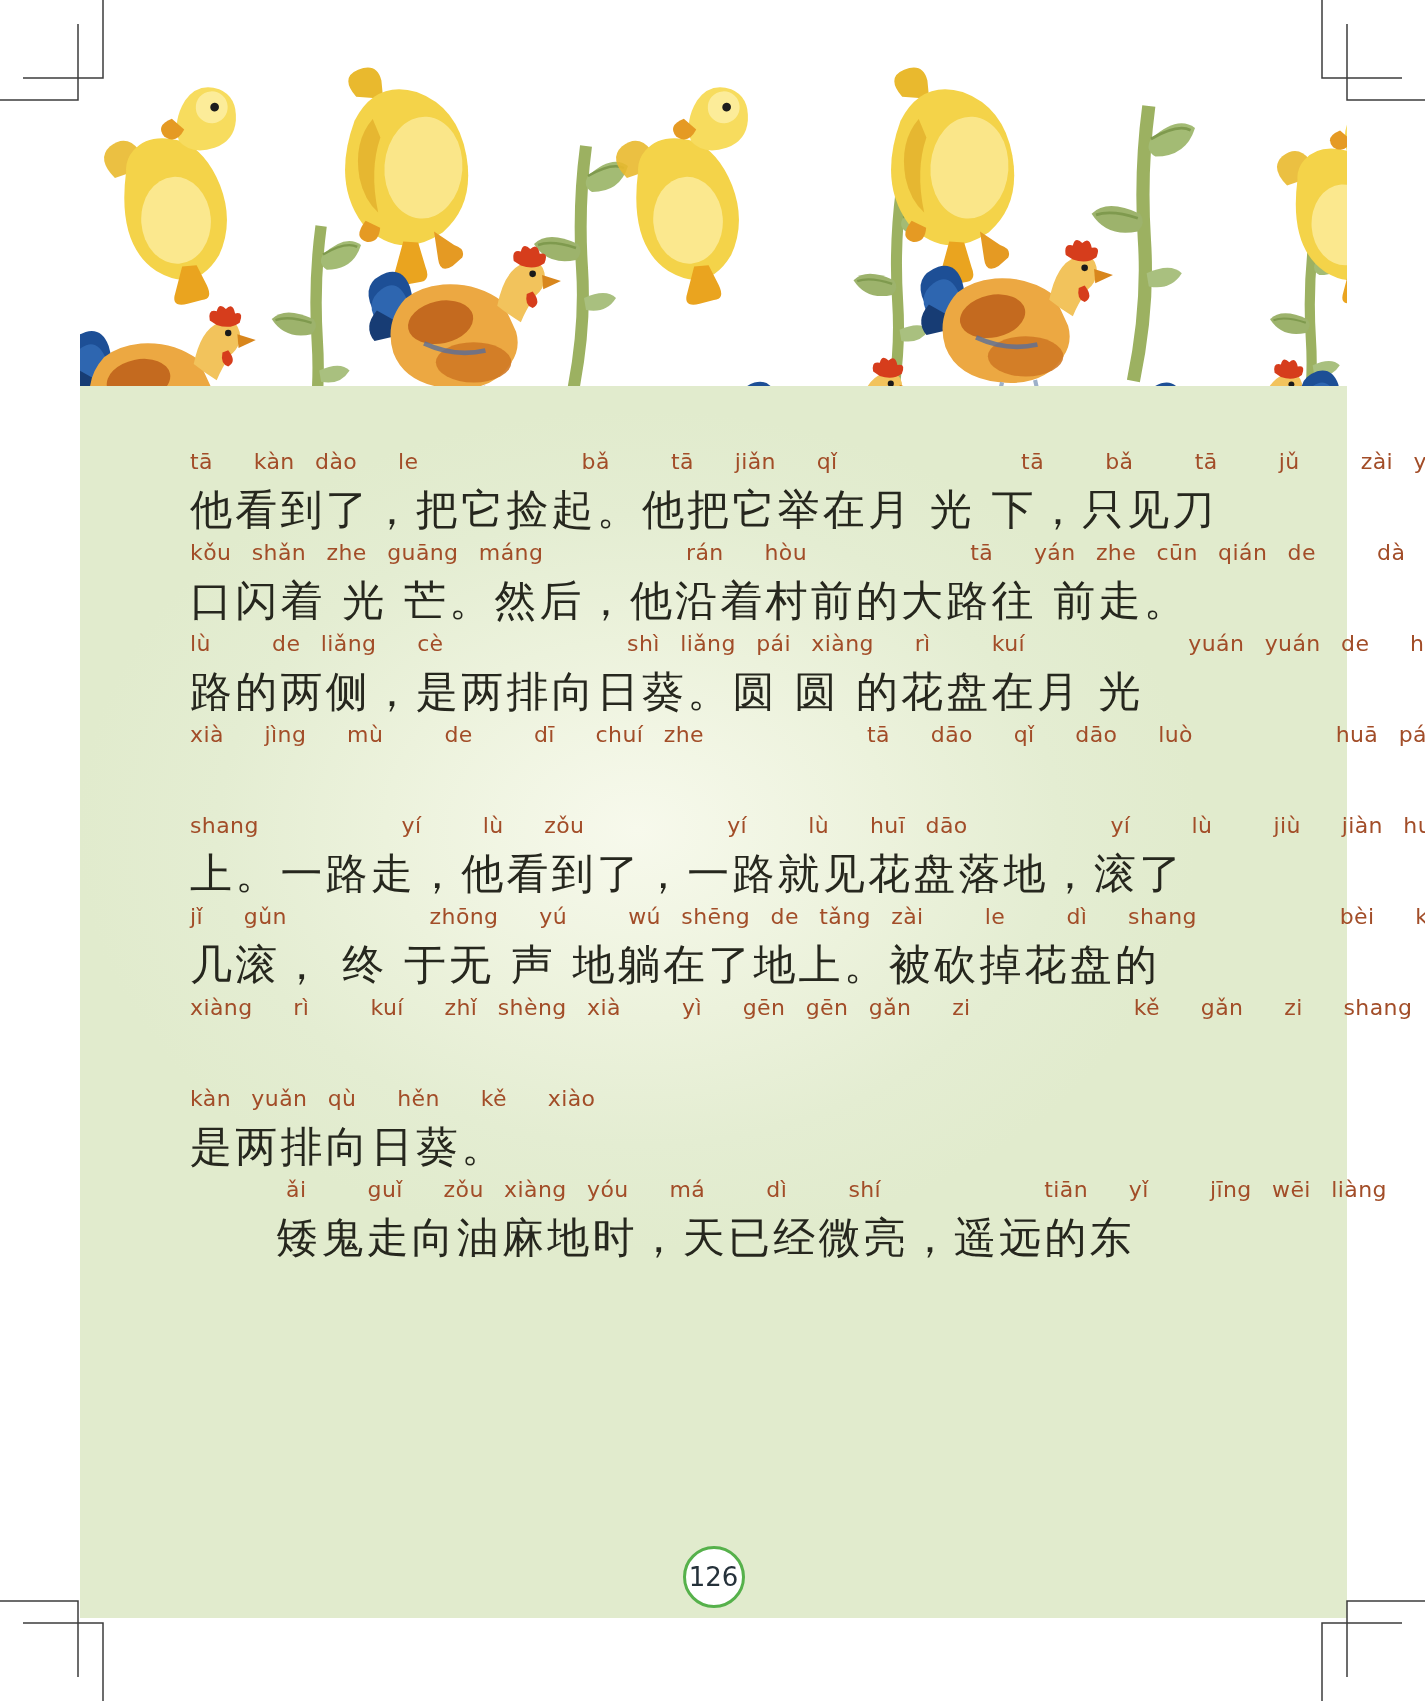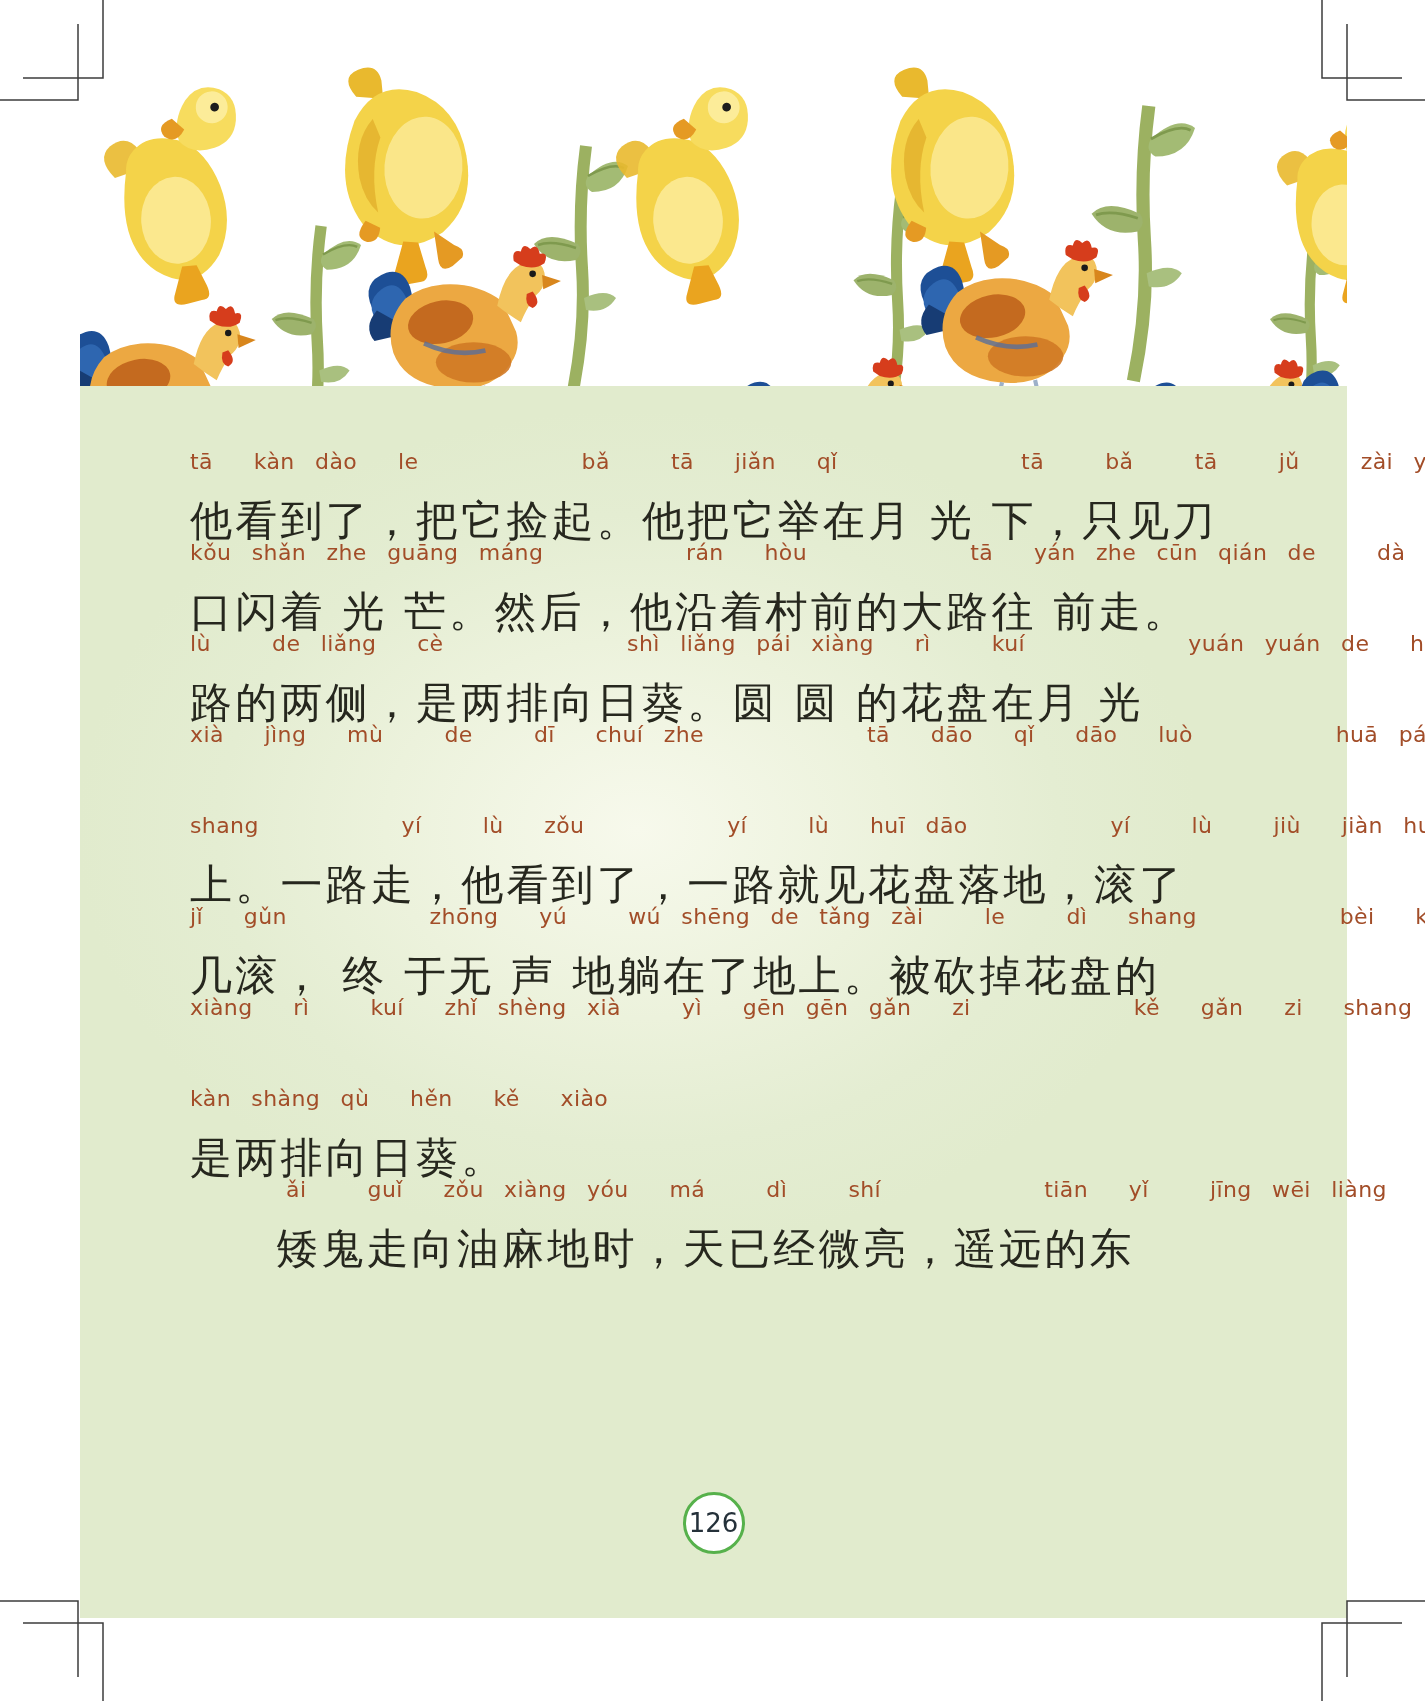--- a/index.html
+++ b/index.html
@@ -22,24 +22,24 @@
                     #f7f9ec 0%, #ecf2dc 45%, #e4edd2 75%, #e1ebcd 100%);
          z-index:1;}
 
   .story{position:absolute;left:110px;top:62px;width:1060px;}
   .line{height:91px;}
   .line.indent .py{padding-left:96px;}
   .line.indent .zh{padding-left:86px;}
   .py{font-family:"DejaVu Sans",sans-serif;font-size:22px;line-height:27px;
       color:#a24d28;white-space:pre;word-spacing:13px;letter-spacing:0.4px;}
   .zh{font-family:"DejaVu Serif","DejaVu Sans",serif;font-size:42px;line-height:58px;
-      color:#26271e;white-space:pre;letter-spacing:3.2px;margin-top:17px;}
+      color:#26271e;white-space:pre;letter-spacing:3.2px;margin-top:6px;}
 
   
-  .page-badge{position:absolute;left:50%;top:1106px;transform:translateX(-50%);
+  .page-badge{position:absolute;left:50%;top:1160px;transform:translateX(-50%);
       width:56px;height:56px;border-radius:50%;background:#ffffff;
       border:3.5px solid #56b14b;display:flex;align-items:center;justify-content:center;
       font-family:"DejaVu Sans",sans-serif;font-size:26px;color:#25313a;}
 </style>
 </head>
 <body>
 
 <div class="pattern-band">
   <svg width="1267" height="322" viewBox="0 0 1267 322">
     <defs>
@@ -137,21 +137,21 @@
       <div class="zh">上。一路走，他看到了，一路就见花盘落地，滚了</div>
     </div>
     <div class="line">
       <div class="py">jǐ  gǔn       zhōng  yú   wú shēng de tǎng zài   le   dì  shang       bèi  kǎn diào huā pán  de</div>
       <div class="zh">几滚， 终 于无 声 地躺在了地上。被砍掉花盘的</div>
     </div>
     <div class="line">
       <div class="py">xiàng  rì   kuí  zhǐ shèng xià   yì  gēn gēn gǎn  zi        kě  gǎn  zi  shang hái  yǒu  yè   zi</div>
     </div>
     <div class="line">
-      <div class="py">kàn shàng qù  hěn  kě  xiào</div>
+      <div class="py">kàn yuǎn qù  hěn  kě  xiào</div>
       <div class="zh">是两排向日葵。</div>
     </div>
     <div class="line indent">
       <div class="py">ǎi   guǐ  zǒu xiàng yóu  má   dì   shí        tiān  yǐ   jīng wēi liàng       yáo yuǎn de  dōng</div>
       <div class="zh">矮鬼走向油麻地时，天已经微亮，遥远的东</div>
     </div>
   </div>
 
   <div class="page-badge">
     <span>126</span>

